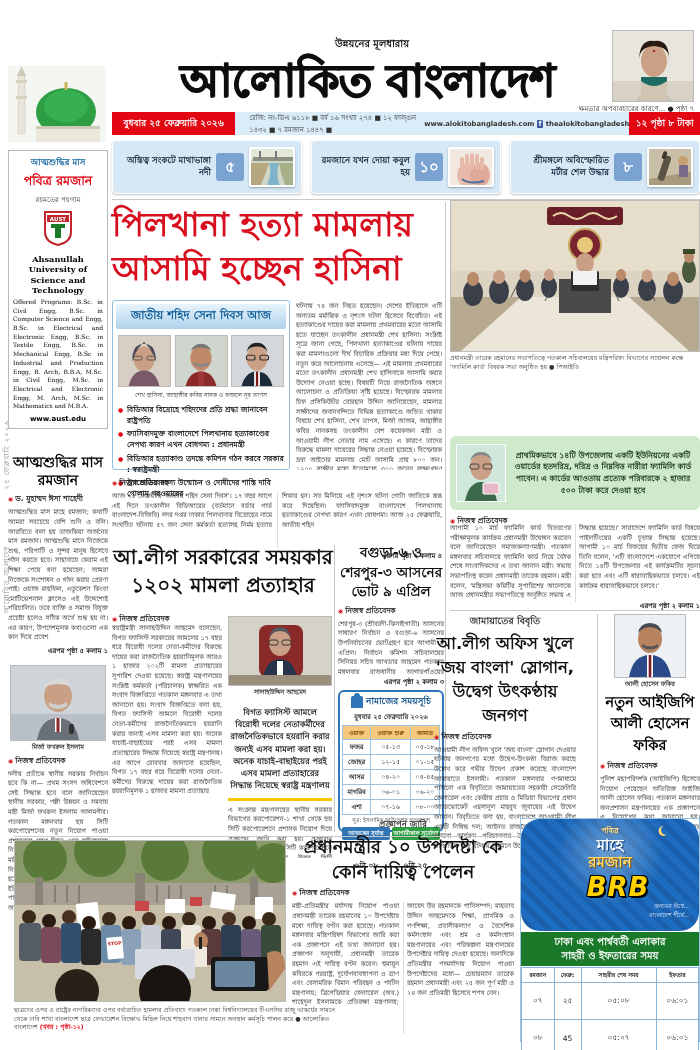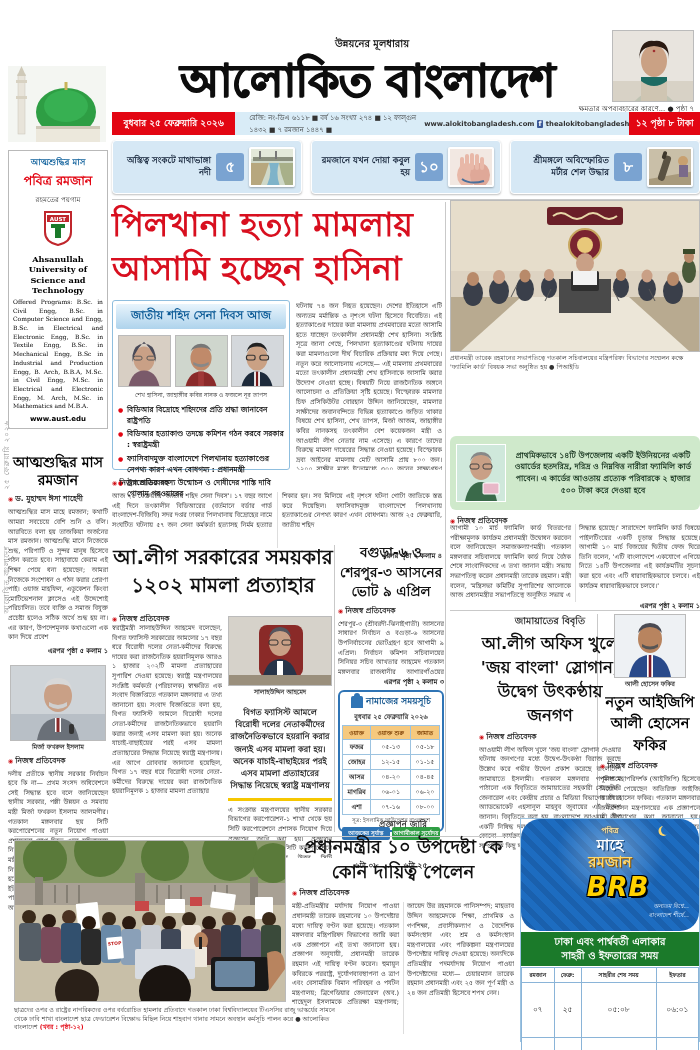--- a/index.html
+++ b/index.html
@@ -105,21 +105,21 @@
   .prayer td.w { font-weight:bold; }
   .prayer-src { font-size:5.4px; text-align:center; color:#333; margin:2px 0; }
   .sun-row { display:flex; gap:2px; }
   .sun-cell { flex:1; color:#fff; font-size:5.6px; font-weight:bold; text-align:center; padding:2px 0; border-radius:2px; }
   .sun-cell.set { background:#2f74b5; }
   .sun-cell.rise { background:#2f9e44; }
   .sun-vals { display:flex; }
   .sun-vals div { flex:1; text-align:center; font-size:7.5px; font-weight:bold; color:#222; padding-top:0;margin-top:20px; }
 
   
-  .jamaat { position:absolute; left:479px; top:614px; width:142px; }
+  .jamaat { position:absolute; left:434px; top:614px; width:142px; }
   .kicker { font-size:9.5px; font-weight:bold; color:#333; text-align:center; }
   .jamaat-headline { font-size:16.5px; font-weight:bold; color:#111; text-align:center; line-height:1.45; margin:3px 0; }
   .jamaat .body-txt { height:118px; overflow:hidden; }
 
   
   .igp { position:absolute; left:600px; top:614px; width:100px; text-align:center; }
   .igp-headline { font-size:14.5px; font-weight:bold; line-height:1.5; margin:3px 0; }
   .igp .body-txt { text-align:justify; height:70px; overflow:hidden; }
 
   
@@ -139,21 +139,21 @@
   .brb-l1 { font-size:7.5px; font-weight:bold; color:#ffe9a8; text-shadow:0 0 2px #7a4a00; }
   .brb-l2 { font-size:15px; font-weight:900; color:#fff; text-shadow:1px 1px 0 #0a3d73; line-height:1.1; }
   .brb-l3 { font-size:15px; font-weight:900; color:#ffd86b; text-shadow:1px 1px 0 #7a4a00; line-height:1.1; }
   .brb-brand { font-size:26px; font-weight:900; font-style:italic; color:#ffd200; letter-spacing:1px;
       text-shadow:-1px -1px 0 #000, 1px -1px 0 #000, -1px 1px 0 #000, 2px 2px 0 #000; margin-top:2px;padding-left:16px; }
   .brb-tag { font-size:5.8px; color:#eaf4ff; text-align:right; padding-right:10px; line-height:1.5; font-style:italic; }
   .crescent { position:absolute; right:28px; top:6px; width:10px; height:10px; border-radius:50%; box-shadow:-2.5px 1px 0 0 #ffd86b; }
   .brb-banner { background:#1b7a2a; color:#fff; text-align:center; font-weight:bold; font-size:10px; line-height:1.4; padding:3px 0; border-top:1px solid #fff; border-bottom:1px solid #fff; }
   .brb table { width:100%; border-collapse:collapse; background:#fff; }
   .brb th { font-size:5.8px; font-weight:bold; color:#222; border:1px solid #8ab4d8; padding:2px 0; }
-  .brb td { font-size:7.5px; text-align:center; border:1px solid #8ab4d8; padding:21px 0; color:#222; }
+  .brb td { font-size:7.5px; text-align:center; border:1px solid #8ab4d8; padding:12px 0; color:#222; }
 </style>
 </head>
 <body>
 
 <div class="page">
 
   <div class="v-strip" style="left:1px; top:420px;">২৫ ফেব্রুয়ারি ২০২৬</div>
   <div class="v-strip" style="left:1px; top:545px;">আলোকিত বাংলাদেশ</div>
 
   <div class="tagline">উন্নয়নের মূলধারায়</div>
@@ -322,22 +322,22 @@
           <rect x="15" y="20" width="9" height="5" rx="2" fill="none" stroke="#333" stroke-width="1.2"></rect>
           <rect x="29" y="20" width="9" height="5" rx="2" fill="none" stroke="#333" stroke-width="1.2"></rect>
           <path d="M10 52 Q14 37 26 37 Q38 37 42 52 Z" fill="#1d2a3a"></path>
           <rect x="23" y="37" width="6" height="15" fill="#fff"></rect>
           <rect x="24.8" y="37" width="2.4" height="15" fill="#7a1a1a"></rect>
         </svg>
     </div>
     <div class="lead-box-cap">শেখ হাসিনা, জাহাঙ্গীর কবির নানক ও ফজলে নূর তাপস</div>
     <ul class="lead-bullets">
       <li>বিডিআর বিদ্রোহে শহিদদের প্রতি শ্রদ্ধা জানাবেন রাষ্ট্রপতি</li>
+      <li>ফ্যাসিবাদমুক্ত বাংলাদেশে পিলখানায় হত্যাকাণ্ডের নেপথ্য কারণ এখন বোধগম্য : প্রধানমন্ত্রী</li>
       <li>বিডিআর হত্যাকাণ্ড তদন্তে কমিশন গঠন করবে সরকার : স্বরাষ্ট্রমন্ত্রী</li>
-      <li>ফ্যাসিবাদমুক্ত বাংলাদেশে পিলখানায় হত্যাকাণ্ডের নেপথ্য কারণ এখন বোধগম্য : প্রধানমন্ত্রী</li>
       <li>ট্র্যাজেডির রহস্য উন্মোচন ও দোষীদের শাস্তি দাবি গোলাম পরওয়ারের</li>
     </ul>
   </div>
 
   <div class="lead-col-right body-txt">ঘটনায় ৭৪ জন নিহত হয়েছেন। দেশের ইতিহাসে এটি অন্যতম মর্মান্তিক ও নৃশংস ঘটনা হিসেবে বিবেচিত। এই হত্যাকাণ্ডের দায়ের করা মামলায় প্রথমবারের মতো আসামি হতে যাচ্ছেন তৎকালীন প্রধানমন্ত্রী শেখ হাসিনা। সংশ্লিষ্ট সূত্রে জানা গেছে, পিলখানা হত্যাকাণ্ডের ঘটনায় দায়ের করা মামলাগুলো দীর্ঘ বিচারিক প্রক্রিয়ার মধ্য দিয়ে গেছে। নতুন করে আলোচনায় এসেছে— এই মামলায় প্রথমবারের মতো তৎকালীন প্রধানমন্ত্রী শেখ হাসিনাকে আসামি করার উদ্যোগ নেওয়া হচ্ছে। বিষয়টি নিয়ে রাজনৈতিক অঙ্গনে আলোচনা ও প্রতিক্রিয়া সৃষ্টি হয়েছে। বিস্ফোরক মামলার চিফ প্রসিকিউটর বোরহান উদ্দিন জানিয়েছেন, মামলার সাক্ষীদের জবানবন্দিতে বিভিন্ন হত্যাকাণ্ডে জড়িত থাকার বিষয়ে শেখ হাসিনা, শেখ তাপস, মির্জা আজম, জাহাঙ্গীর কবির নানকসহ তৎকালীন বেশ কয়েকজন মন্ত্রী ও আওয়ামী লীগ নেতার নাম এসেছে। এ কারণে তাদের বিরুদ্ধে মামলা দায়েরের সিদ্ধান্ত নেওয়া হয়েছে। বিস্ফোরক দ্রব্য আইনের মামলায় মোট আসামি প্রায় ৮০০ জন। ১২০০ সাক্ষীর মধ্যে ইতোমধ্যে ৩০০ জনের সাক্ষ্যগ্রহণ সম্পন্ন হয়েছে।</div>
 
   <div class="lead-bottom">
     <div class="byline">নিজস্ব প্রতিবেদক</div>
     <div class="lead-bottom-body body-txt">আজ ২৫ ফেব্রুয়ারি 'জাতীয় শহিদ সেনা দিবস'। ১৭ বছর আগে এই দিনে তৎকালীন বিডিআরের (বর্তমানে বর্ডার গার্ড বাংলাদেশ-বিজিবি) সদর দপ্তর ঢাকার পিলখানায় বিদ্রোহের নামে সংঘটিত ঘটনায় ৫৭ জন সেনা কর্মকর্তা হত্যাসহ নির্মম হত্যার শিকার হন। সব মিলিয়ে এই নৃশংস ঘটনা গোটা জাতিকে স্তব্ধ করে দিয়েছিল। ফ্যাসিবাদমুক্ত বাংলাদেশে পিলখানায় হত্যাকাণ্ডের নেপথ্য কারণ এখন বোধগম্য। আজ ২৫ ফেব্রুয়ারি, জাতীয় শহিদ</div>
     <div class="jump">এরপর পৃষ্ঠা ২ কলাম ৪</div>

